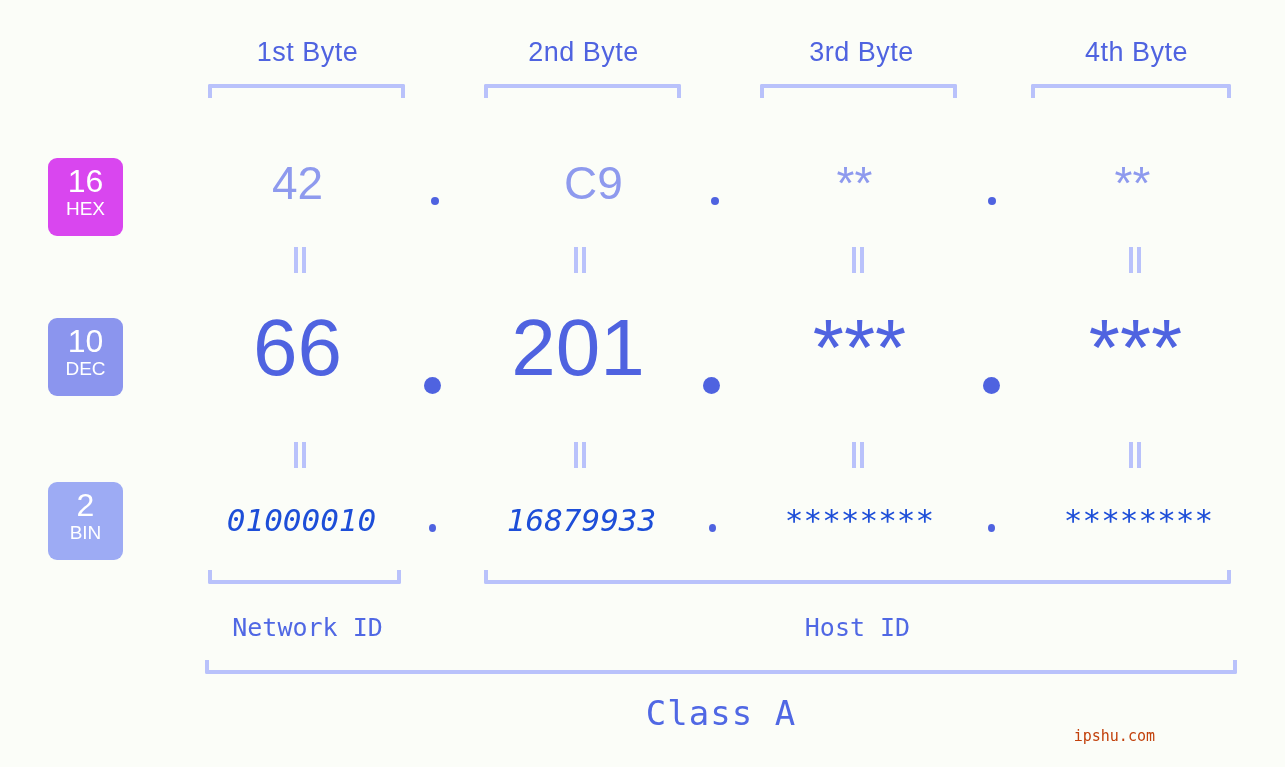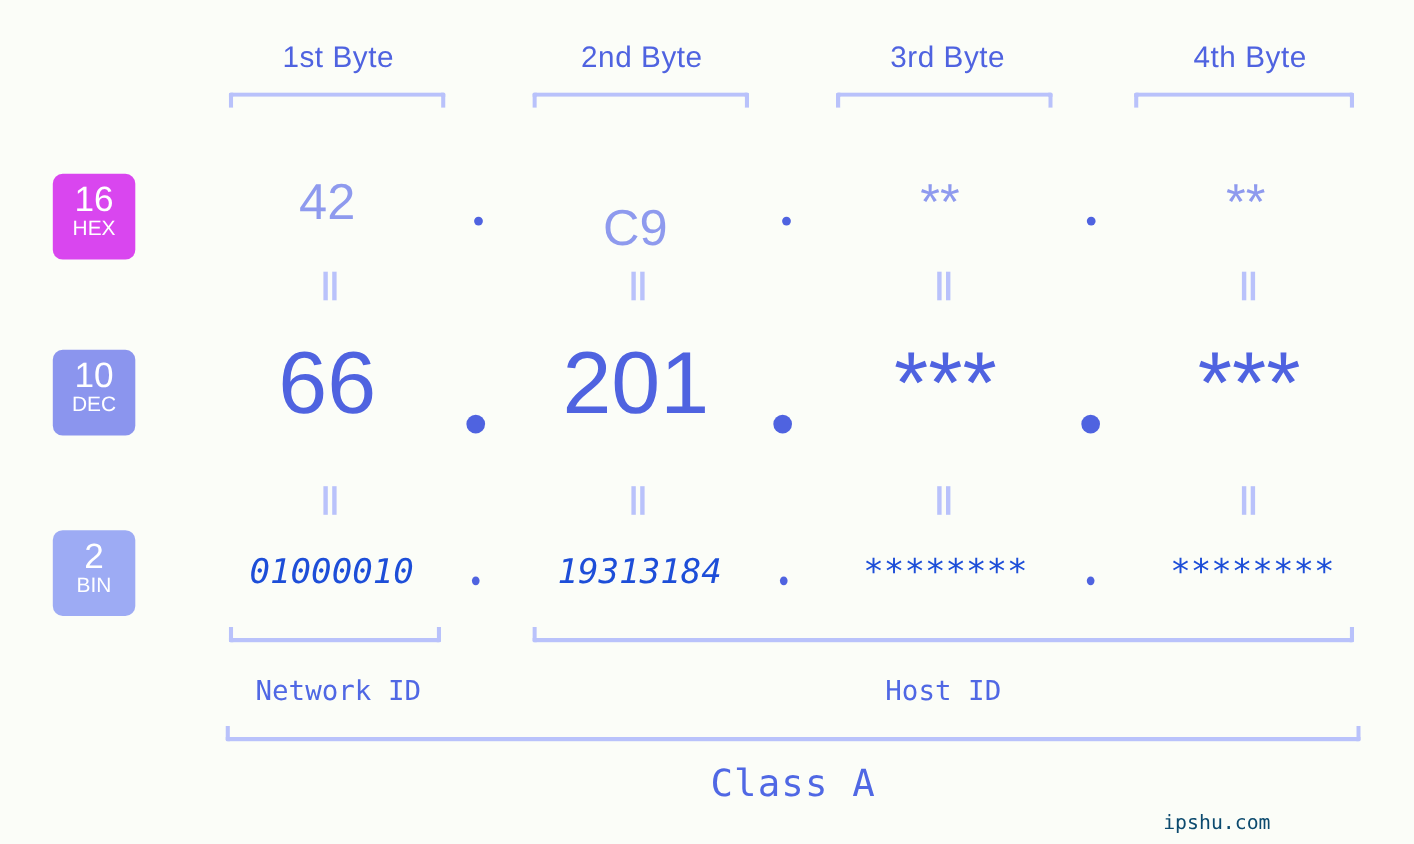--- a/index.html
+++ b/index.html
@@ -192,24 +192,24 @@
     line-height: 42px;
     color: #5068e4;
     letter-spacing: 1px;
     white-space: nowrap;
   }
 
   
   .watermark {
     position: absolute;
     right: 14px;
-    bottom: 8px;
+    bottom: 22px;
     font-family: "DejaVu Sans Mono", "Liberation Mono", monospace;
-    font-size: 18px;
-    color: #0c4a6e;
+    font-size: 15px;
+    color: #c2410c;
     letter-spacing: 0px;
     white-space: nowrap;
   }
 </style>
 </head>
 <body>
 
 <div id="stage">
 
   <div class="byte-head" style="left:190px; width:235px;">1st Byte</div>
@@ -231,21 +231,21 @@
     <span class="abbr">DEC</span>
   </div>
   <div class="badge badge-bin">
     <span class="num">2</span>
     <span class="abbr">BIN</span>
   </div>
 
   <div class="row-hex">
     <div class="cell" style="left:190px; width:215px;">42</div>
     <div class="dot dot-hex" style="left:431px;"></div>
-    <div class="cell" style="left:470px; width:215px;margin-top:24px;">C9</div>
+    <div class="cell" style="left:486px; width:215px;">C9</div>
     <div class="dot dot-hex" style="left:711px;"></div>
     <div class="cell dim" style="left:747px; width:215px;">**</div>
     <div class="dot dot-hex" style="left:988px;"></div>
     <div class="cell dim" style="left:1025px; width:215px;">**</div>
   </div>
 
   <div class="eqsep eq-row1" style="left:291px;">
     <i></i>
       <i></i>
   </div>
@@ -285,21 +285,21 @@
       <i></i>
   </div>
   <div class="eqsep eq-row2" style="left:1126px;">
     <i></i>
       <i></i>
   </div>
 
   <div class="row-bin">
     <div class="cell" style="left:185px; width:233px;">01000010</div>
     <div class="dot dot-bin" style="left:429px;"></div>
-    <div class="cell" style="left:465px; width:233px;">19313184</div>
+    <div class="cell" style="left:465px; width:233px;">16879933</div>
     <div class="dot dot-bin" style="left:709px;"></div>
     <div class="cell" style="left:743px; width:233px;">********</div>
     <div class="dot dot-bin" style="left:988px;"></div>
     <div class="cell" style="left:1022px; width:233px;">********</div>
   </div>
 
   <div class="bracket-bottom" style="top:570px; left:208px; width:193px;"></div>
   <div class="bracket-bottom" style="top:570px; left:484px; width:747px;"></div>
 
   <div class="id-label" style="left:740px; width:235px;">Host ID</div>

